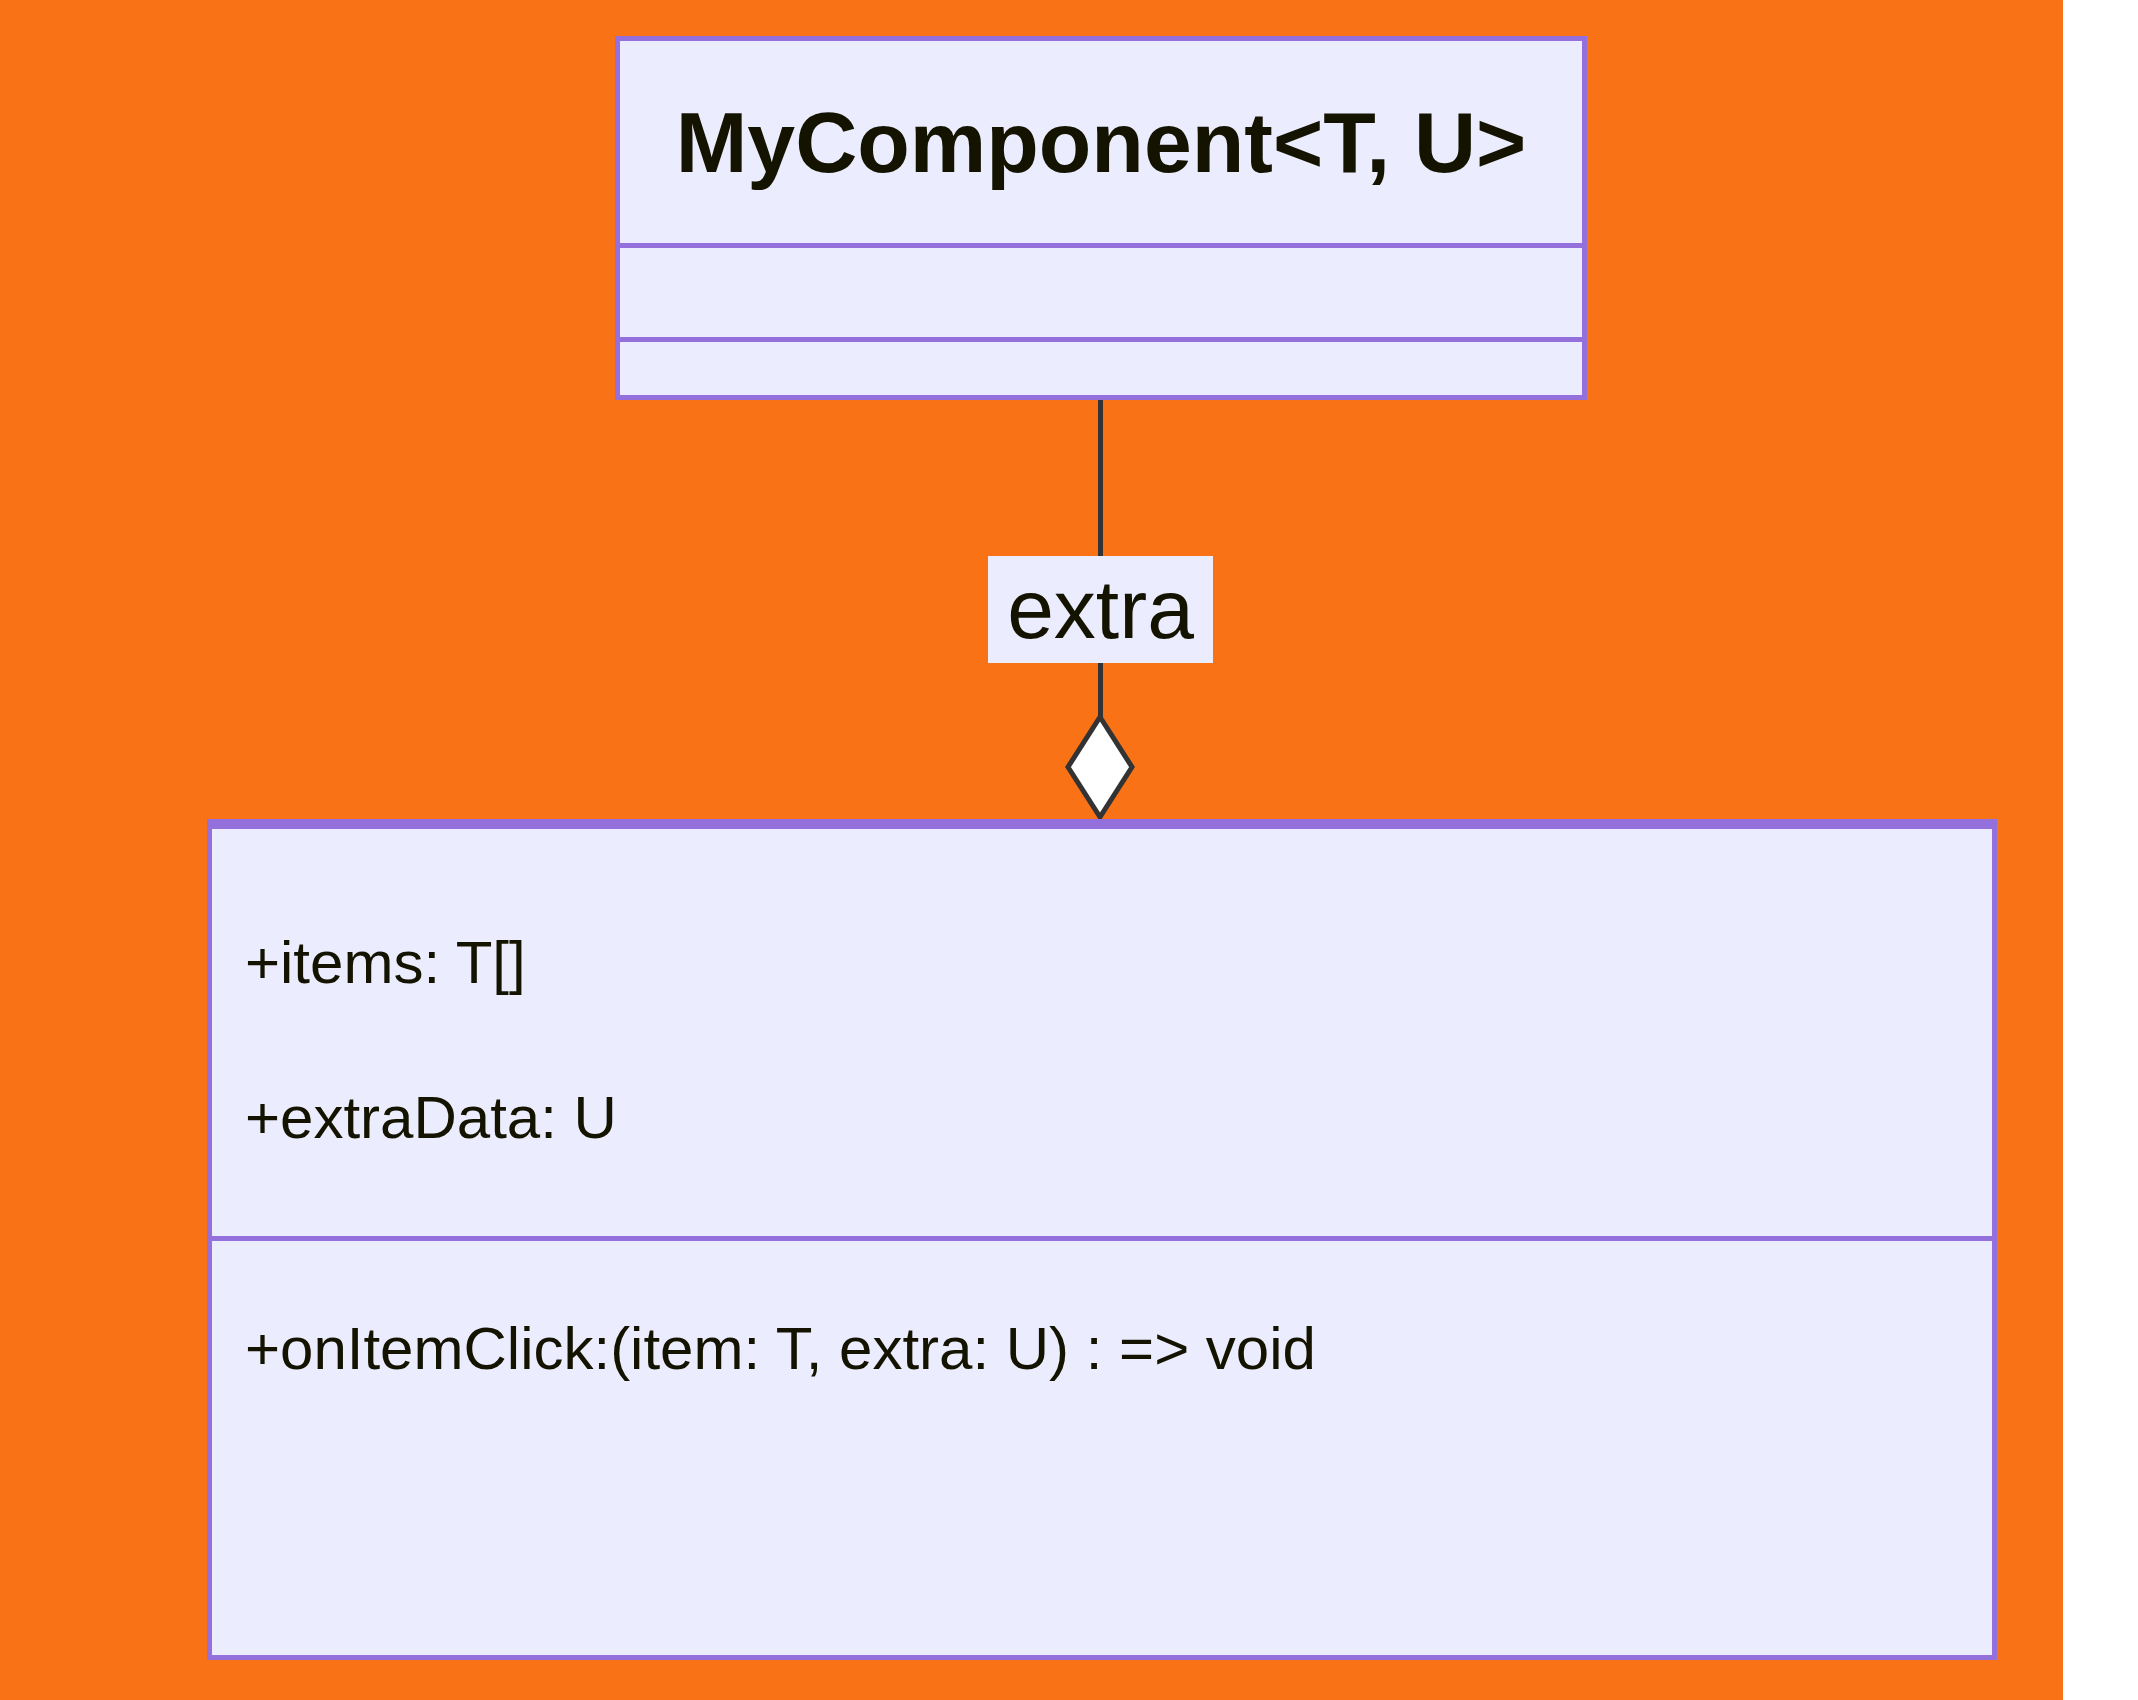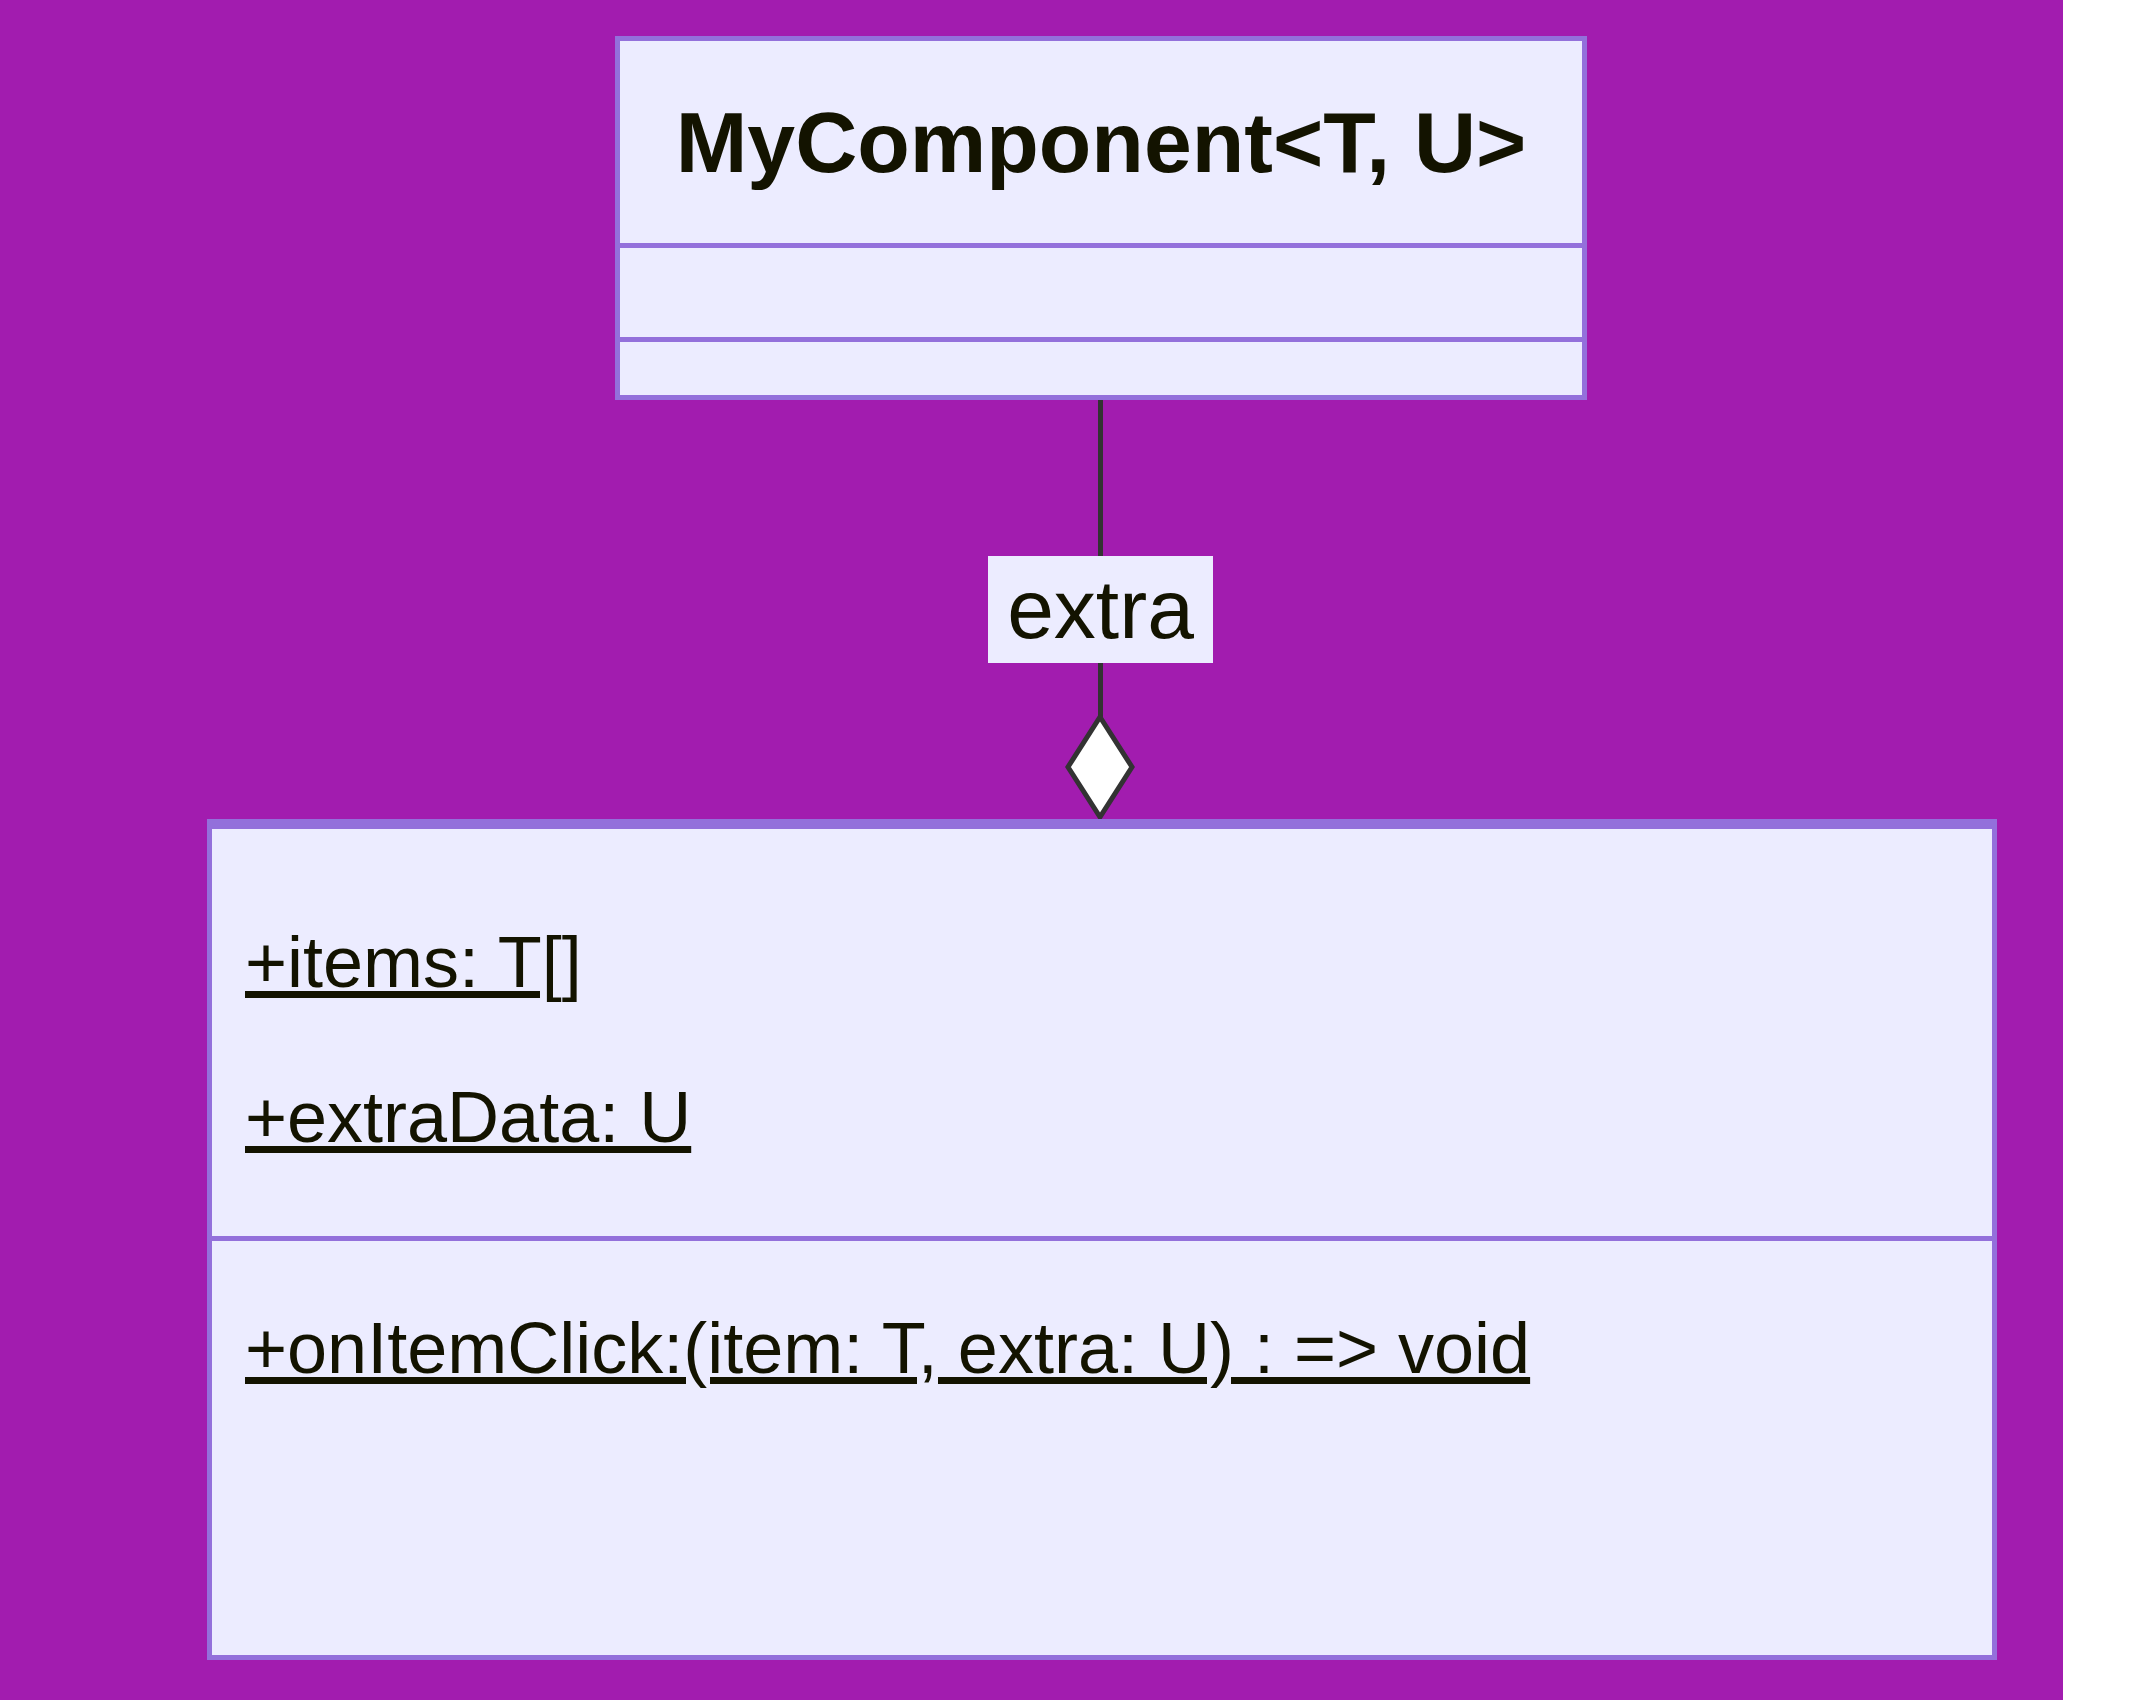--- a/index.html
+++ b/index.html
@@ -9,21 +9,21 @@
     width: 2138px;
     height: 1700px;
     font-family: "Liberation Sans", "DejaVu Sans", sans-serif;
     color: #131300;
     overflow: hidden;
   }
   .canvas {
     position: relative;
     width: 2063px;
     height: 1700px;
-    background: #a21caf;
+    background: #f97316;
   }
   .class-node {
     position: absolute;
     box-sizing: border-box;
     background: #ECECFF;
     border: 5px solid #9370DB;
     display: flex;
     flex-direction: column;
   }
   .node-top {
@@ -61,25 +61,24 @@
   }
   .node-bottom .compartment-attrs {
     height: 412px;
     padding-top: 56px;
   }
   .node-bottom .compartment-methods {
     flex: 1;
     padding-top: 30px;
   }
   .member-row {
-    font-size: 72px;
+    font-size: 60px;
     line-height: 155px;
     padding-left: 33px;
     white-space: nowrap;
-    text-decoration: underline;
   }
   .edge-line {
     position: absolute;
     left: 1098px;
     top: 400px;
     width: 5px;
     height: 322px;
     background: #333333;
   }
   .edge-label {

